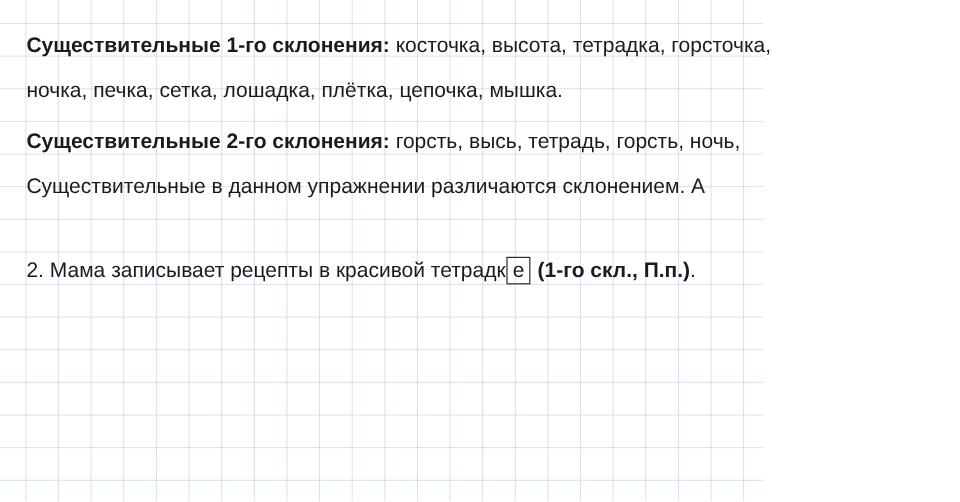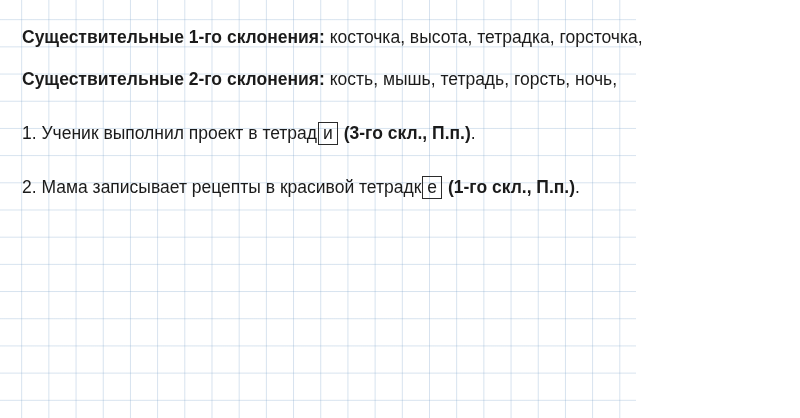--- a/index.html
+++ b/index.html
@@ -60,28 +60,29 @@
     color: #1b1b1b;
   }
 </style>
 </head>
 <body>
 
 <div id="page">
   <div id="content">
 
     <div class="line"><span class="bold">Существительные 1-го склонения:</span><span> косточка, высота, тетрадка, горсточка,</span></div>
+    <div class="line"><span>ночка, печка, сетка, лошадка, плётка, цепочка, мышка.</span></div>
 
     <div class="para-gap-sm"></div>
 
-    <div class="line"><span class="bold">Существительные 2-го склонения:</span><span> кость, мышь, тетрадь, горсть, ночь,</span></div>
+    <div class="line"><span class="bold">Существительные 2-го склонения:</span><span> горсть, высь, тетрадь, горсть, ночь,</span></div>
 
+    <div class="line"><span>Существительные в данном упражнении различаются склонением. А</span></div>
 
     <div class="para-gap-md"></div>
 
-    <div class="line"><span>1.</span><span> Ученик выполнил проект в тетрад</span><span class="boxed">и</span><span class="bold"> (3-го скл., П.п.)</span><span>.</span></div>
 
     <div class="para-gap-md"></div>
 
     <div class="line"><span>2.</span><span> Мама записывает рецепты в красивой тетрадк</span><span class="boxed">е</span><span class="bold"> (1-го скл., П.п.)</span><span>.</span></div>
 
   </div>
 </div>
 
 </body></html>

